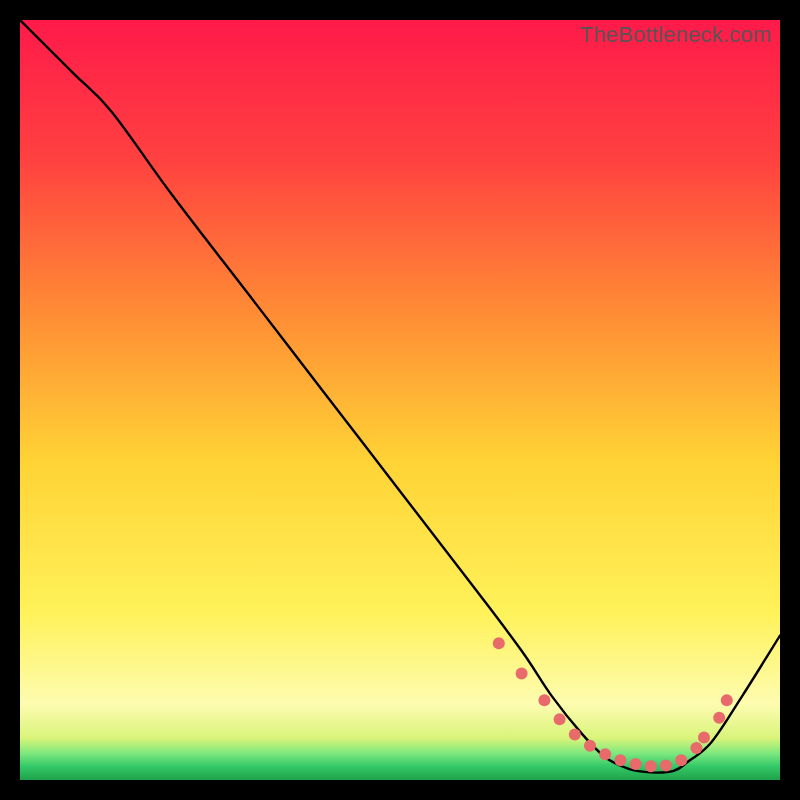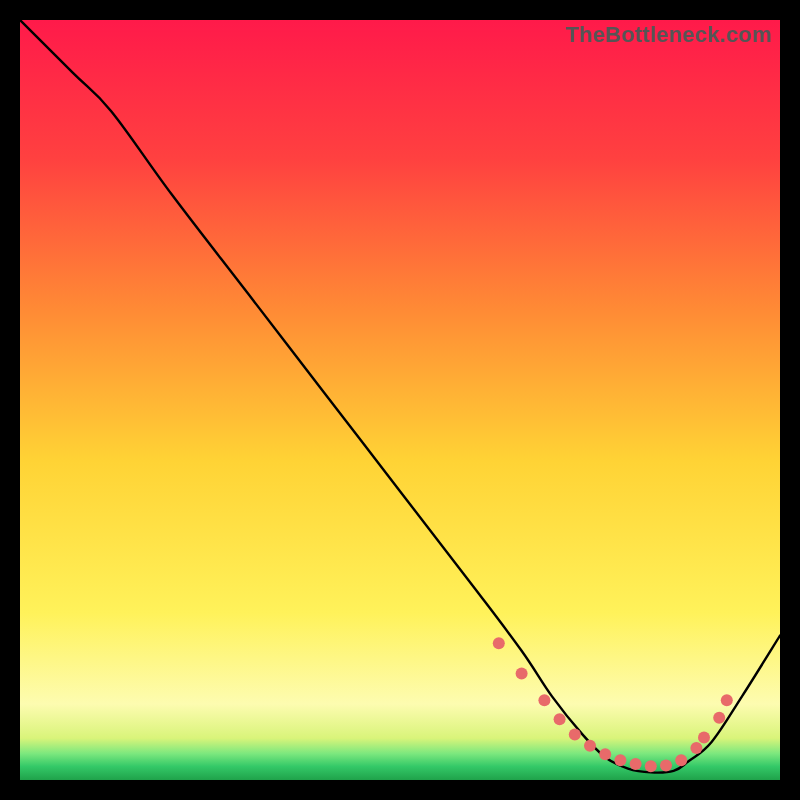--- a/index.html
+++ b/index.html
@@ -18,21 +18,21 @@
     width: 760px;
     height: 760px;
     background: #000;
   }
   .watermark {
     position: absolute;
     top: 2px;
     right: 8px;
     color: #555;
     font-size: 22px;
-    font-weight: 700;
+    font-weight: 400;
     letter-spacing: 0.2px;
     z-index: 5;
   }
   svg {
     display: block;
   }
 </style>
 </head>
 <body>
 

